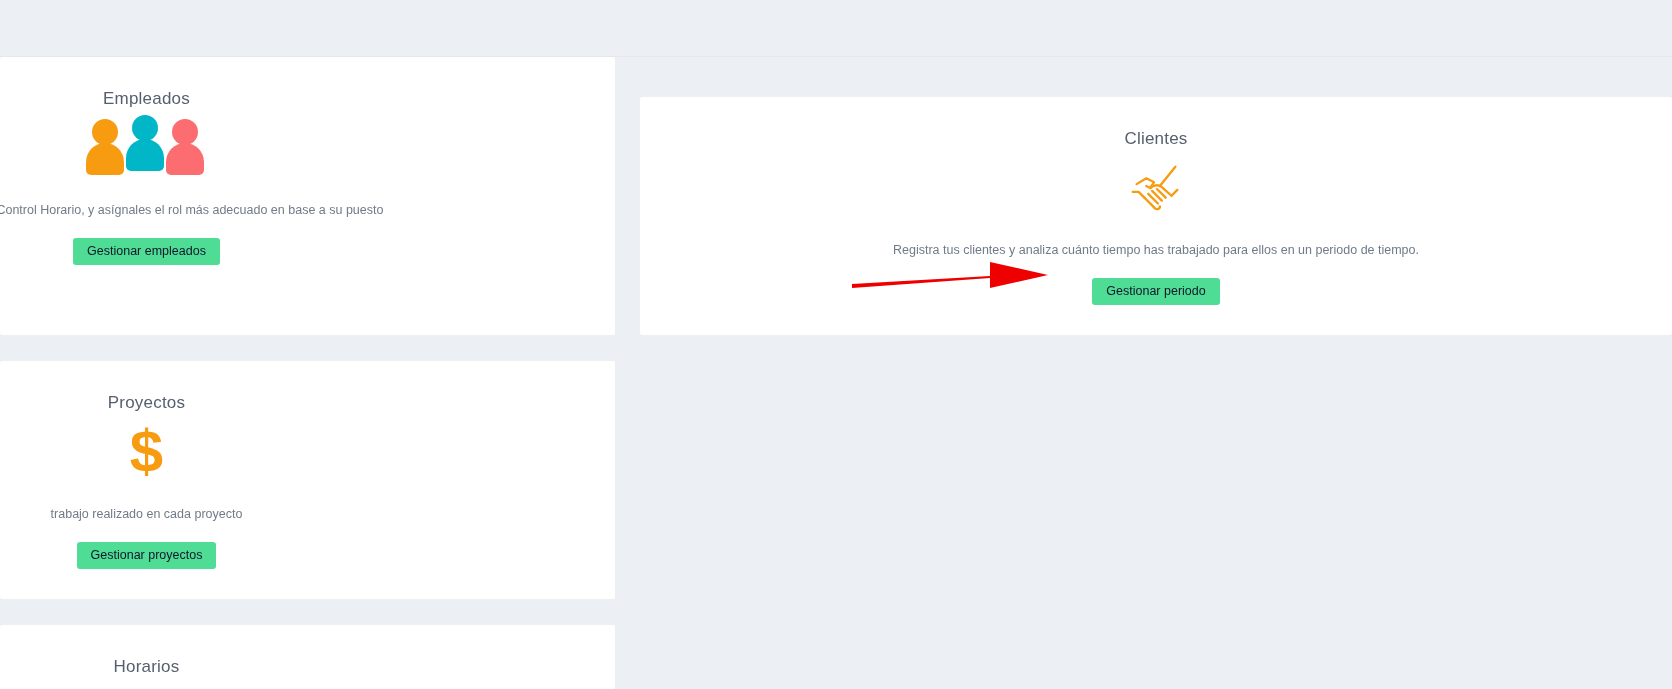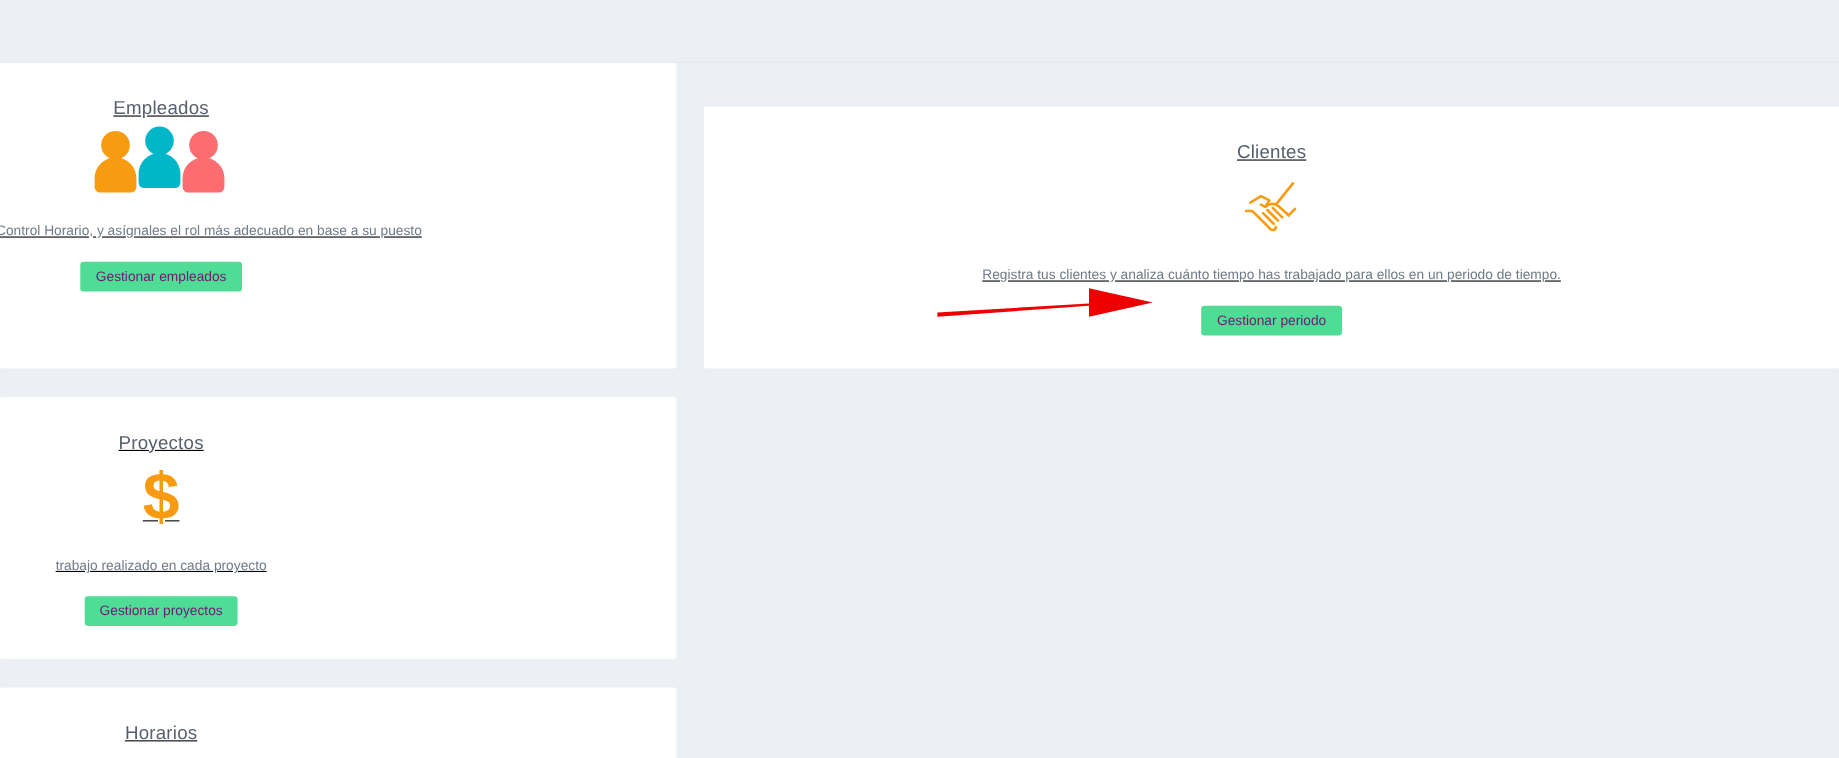--- a/index.html
+++ b/index.html
@@ -16,21 +16,20 @@
   }
 
   
   #page {
     position: absolute;
     left: 0;
     top: 0;
     width: 1672px;
     height: 689px;
     background: #eceff4;
-    text-decoration: underline;
   }
 
   
   .top-gap {
     height: 57px;
     background: #ffffff;
     border-bottom: 1px solid #e3e7ee;
     box-sizing: border-box;
   }
   .top-gap-inner {
@@ -107,21 +106,21 @@
     padding-top: 14px;
     white-space: nowrap;
   }
   .card-btn-wrap {
     text-align: center;
     padding-top: 18px;
   }
   .btn-green {
     display: inline-block;
     background: #4fdc94;
-    color: #701a75;
+    color: #0f172a;
     font-size: 12.5px;
     font-family: "Liberation Sans", sans-serif;
     border: none;
     border-radius: 3px;
     padding: 7px 14px 8px 14px;
     cursor: pointer;
     line-height: 1;
   }
 
   

